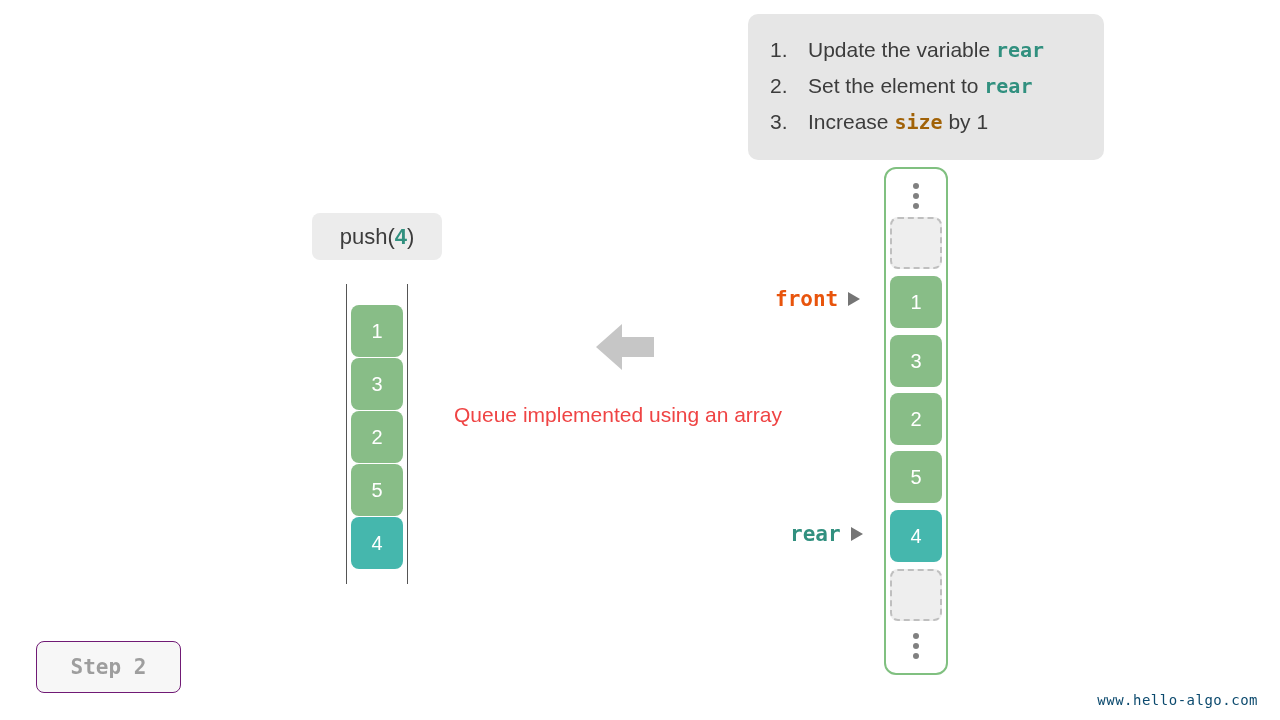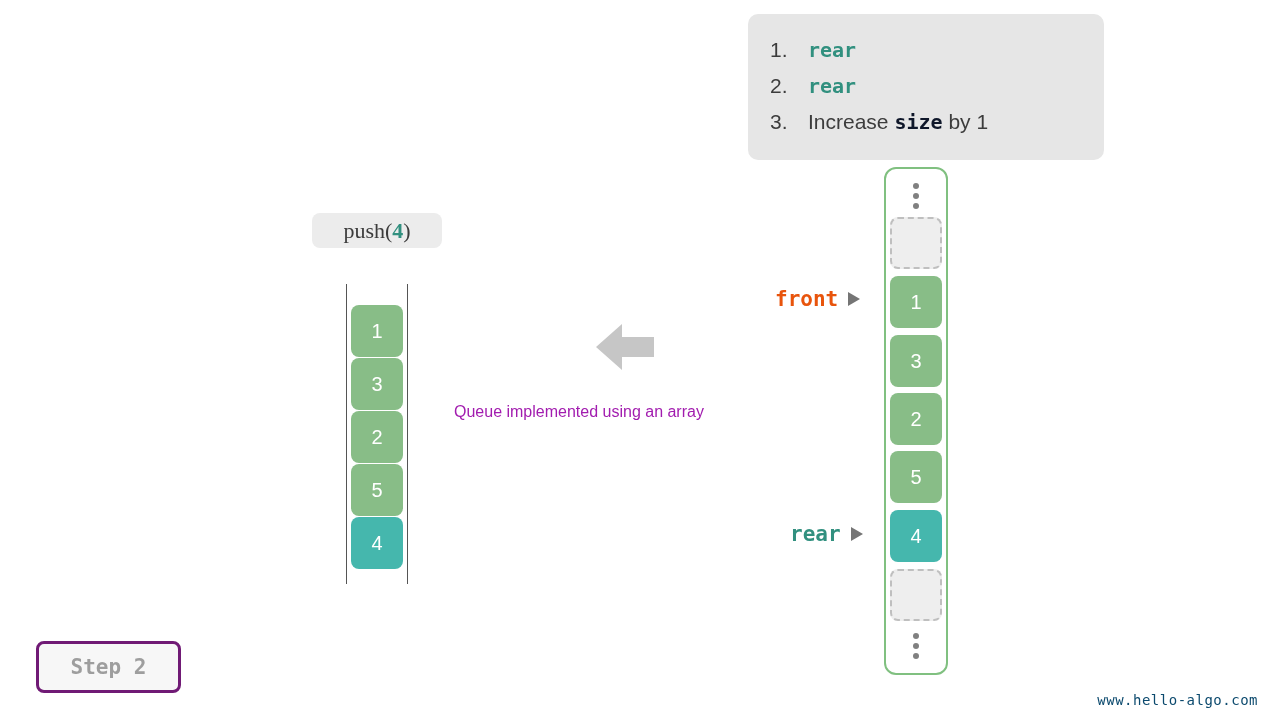--- a/index.html
+++ b/index.html
@@ -43,37 +43,37 @@
   .instr-text { white-space: pre; }
   .code-teal {
     font-family: "DejaVu Sans Mono", monospace;
     font-weight: bold;
     color: #31907f;
     font-size: 20px;
   }
   .code-blue {
     font-family: "DejaVu Sans Mono", monospace;
     font-weight: bold;
-    color: #0f172a;
+    color: #a16207;
     font-size: 20px;
   }
 
   
   #push-label {
     position: absolute;
     left: 312px;
     top: 213px;
     width: 130px;
-    height: 35px;
+    height: 47px;
     background: #ececec;
     border-radius: 8px;
     display: flex;
     align-items: center;
     justify-content: center;
-    font-family: Liberation Serif, serif;
+    font-family: Liberation Sans, sans-serif;
     font-size: 22px;
     color: #3c3c3c;
     letter-spacing: 0px;
   }
   #push-label .arg { color: #31907f; font-weight: bold; }
 
   
   #left-array { position: absolute; left: 346px; top: 284px; }
   .guide-line {
     position: absolute;
@@ -177,62 +177,64 @@
   }
 
   
   #step-badge {
     position: absolute;
     left: 36px;
     top: 641px;
     width: 145px;
     height: 52px;
     background: #f7f7f7;
-    border: 3px solid #701a75;
+    border: 1px solid #701a75;
     border-radius: 8px;
     display: flex;
     align-items: center;
     justify-content: center;
     font-family: "DejaVu Sans Mono", monospace;
     font-size: 21px;
     font-weight: bold;
     color: #9e9e9e;
     box-sizing: border-box;
   }
 
   
   #caption {
     position: absolute;
     left: 454px;
     top: 403px;
-    font-size: 16px;
-    color: #a21caf;
+    font-size: 21px;
+    color: #ef4444;
   }
   #watermark {
     position: absolute;
     right: 22px;
     bottom: 12px;
     font-family: "DejaVu Sans Mono", monospace;
     font-size: 14px;
     color: #0c4a6e;
     letter-spacing: 0.5px;
   }
 </style>
 </head>
 <body>
 
 <div id="stage">
 
   <div id="instructions">
     <div class="instr-row">
       <span class="instr-num">1.</span>
+      <span class="instr-text">Update the variable </span>
       <span class="code-teal">rear</span>
     </div>
     <div class="instr-row">
       <span class="instr-num">2.</span>
+      <span class="instr-text">Set the element to </span>
       <span class="code-teal">rear</span>
     </div>
     <div class="instr-row">
       <span class="instr-num">3.</span>
       <span class="instr-text">Increase </span>
       <span class="code-blue">size</span>
       <span class="instr-text"> by 1</span>
     </div>
   </div>
 

